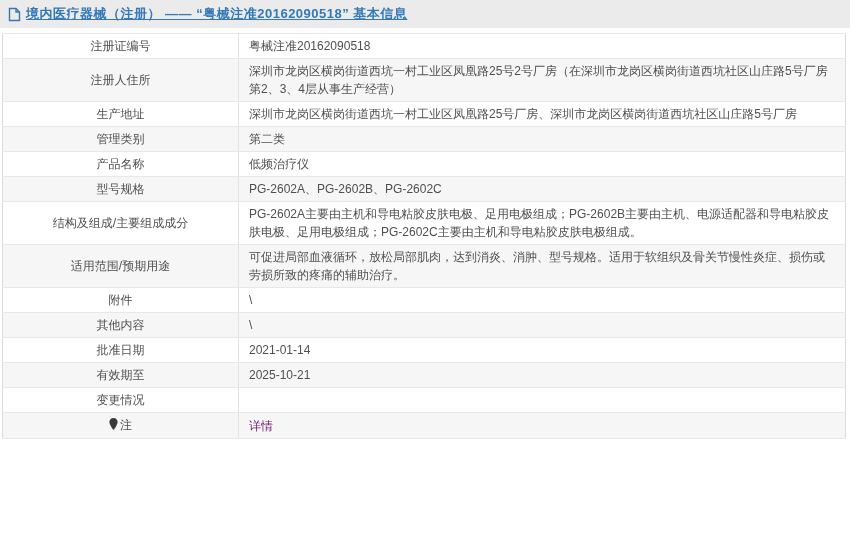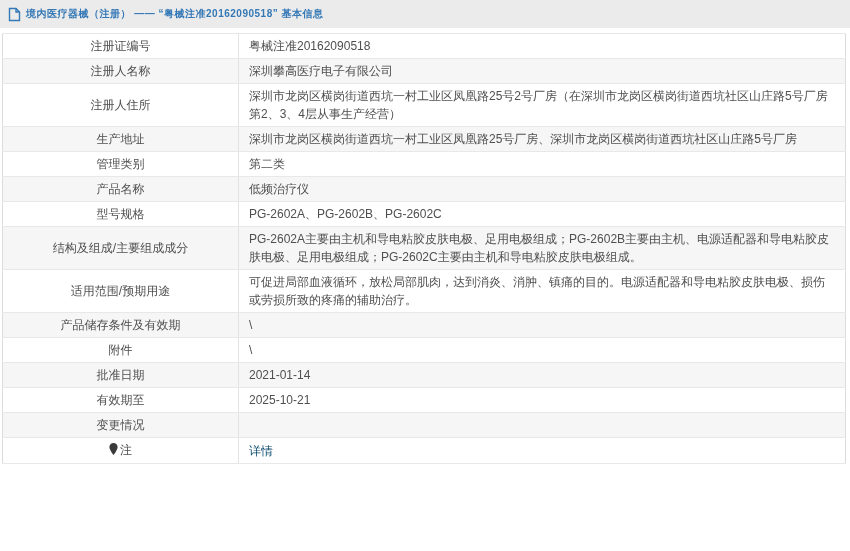--- a/index.html
+++ b/index.html
@@ -12,23 +12,24 @@
   
   .header-bar {
     width: 100%; height: 28px;
     background: #ebebeb;
     display: flex; align-items: center;
     padding-left: 8px;
   }
   .header-bar .doc-ico { display: inline-flex; margin-right: 5px; }
   .header-title {
     color: #3478b6;
-    font-size: 10px;
+    font-size: 13px;
     font-weight: bold;
     letter-spacing: 0.5px;
+    text-decoration: underline;
   }
   
   .table-wrap { padding: 5px 4px 0 2px; }
   table.info-table {
     width: 100%;
     border-collapse: collapse;
     border: 1px solid #dcdcdc;
     table-layout: fixed;
   }
   table.info-table td {
@@ -43,21 +44,21 @@
   td.label-cell {
     width: 236px;
     text-align: center;
     border-right: 1px solid #e3e3e3;
     white-space: nowrap;
   }
   td.value-cell { text-align: left; word-break: break-all; }
   tr.data-row:nth-child(even) td { background: #f6f6f6; }
   tr.data-row td { height: 24px; }
   a.detail-link, td.value-cell a {
-    color: #0c4a6e;
+    color: #701a75;
     text-decoration: none;
     cursor: pointer;
   }
   .pin { display: inline-block; vertical-align: -1px; margin-right: 2px; }
 </style>
 </head>
 <body>
 
 <div class="header-bar">
   <span class="doc-ico">
@@ -70,24 +71,20 @@
 </div>
 
 <div class="table-wrap">
   <table class="info-table">
     <tbody>
   <tr class="data-row">
     <td class="label-cell"><span class="label-text">注册证编号</span></td>
     <td class="value-cell">粤械注准20162090518</td>
   </tr>
 
-  <tr class="data-row">
-    <td class="label-cell"><span class="label-text">注册人名称</span></td>
-    <td class="value-cell">深圳攀高医疗电子有限公司</td>
-  </tr>
 
   <tr class="data-row">
     <td class="label-cell"><span class="label-text">注册人住所</span></td>
     <td class="value-cell">深圳市龙岗区横岗街道西坑一村工业区凤凰路25号2号厂房（在深圳市龙岗区横岗街道西坑社区山庄路5号厂房第2、3、4层从事生产经营）</td>
   </tr>
 
   <tr class="data-row">
     <td class="label-cell"><span class="label-text">生产地址</span></td>
     <td class="value-cell">深圳市龙岗区横岗街道西坑一村工业区凤凰路25号厂房、深圳市龙岗区横岗街道西坑社区山庄路5号厂房</td>
   </tr>
@@ -107,33 +104,33 @@
     <td class="value-cell">PG-2602A、PG-2602B、PG-2602C</td>
   </tr>
 
   <tr class="data-row">
     <td class="label-cell"><span class="label-text">结构及组成/主要组成成分</span></td>
     <td class="value-cell">PG-2602A主要由主机和导电粘胶皮肤电极、足用电极组成；PG-2602B主要由主机、电源适配器和导电粘胶皮肤电极、足用电极组成；PG-2602C主要由主机和导电粘胶皮肤电极组成。</td>
   </tr>
 
   <tr class="data-row">
     <td class="label-cell"><span class="label-text">适用范围/预期用途</span></td>
-    <td class="value-cell">可促进局部血液循环，放松局部肌肉，达到消炎、消肿、镇痛的目的。电源适配器和导电粘胶皮肤电极、损伤或劳损所致的疼痛的辅助治疗。</td>
+    <td class="value-cell">可促进局部血液循环，放松局部肌肉，达到消炎、消肿、型号规格。适用于软组织及骨关节慢性炎症、损伤或劳损所致的疼痛的辅助治疗。</td>
   </tr>
 
-  <tr class="data-row">
-    <td class="label-cell"><span class="label-text">产品储存条件及有效期</span></td>
-    <td class="value-cell">\</td>
-  </tr>
 
   <tr class="data-row">
     <td class="label-cell"><span class="label-text">附件</span></td>
     <td class="value-cell">\</td>
   </tr>
 
+  <tr class="data-row">
+    <td class="label-cell"><span class="label-text">其他内容</span></td>
+    <td class="value-cell">\</td>
+  </tr>
 
 
 
   <tr class="data-row">
     <td class="label-cell"><span class="label-text">批准日期</span></td>
     <td class="value-cell">2021-01-14</td>
   </tr>
 
   <tr class="data-row">
     <td class="label-cell"><span class="label-text">有效期至</span></td>

